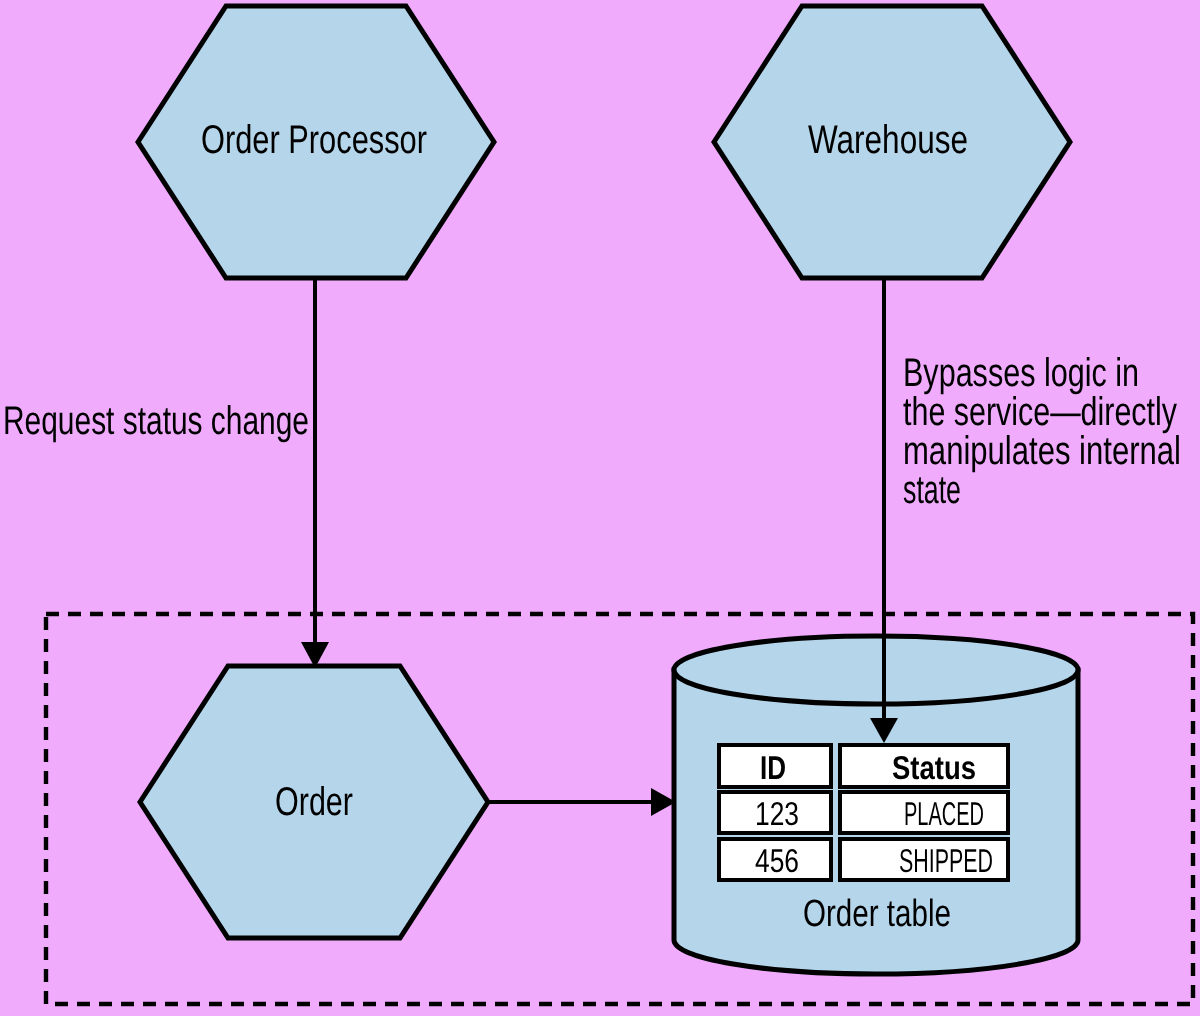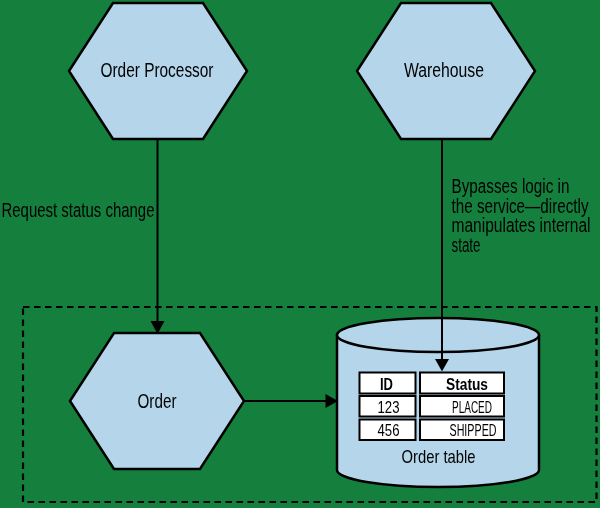--- a/index.html
+++ b/index.html
@@ -4,21 +4,21 @@
 <style>
   html, body {
     margin: 0;
     padding: 0;
     background: #ffffff;
   }
   .canvas {
     position: relative;
     width: 600px;
     height: 508px;
-    background: #15803d;
+    background: #f0abfc;
     overflow: hidden;
   }
   svg text {
     font-family: "Liberation Sans", sans-serif;
     fill: #000000;
   }
   .node-label  { font-size: 20px; }
   .edge-label  { font-size: 20px; }
   .cell-text   { font-size: 16.5px; }
   .cell-head   { font-size: 16.5px; font-weight: bold; }

